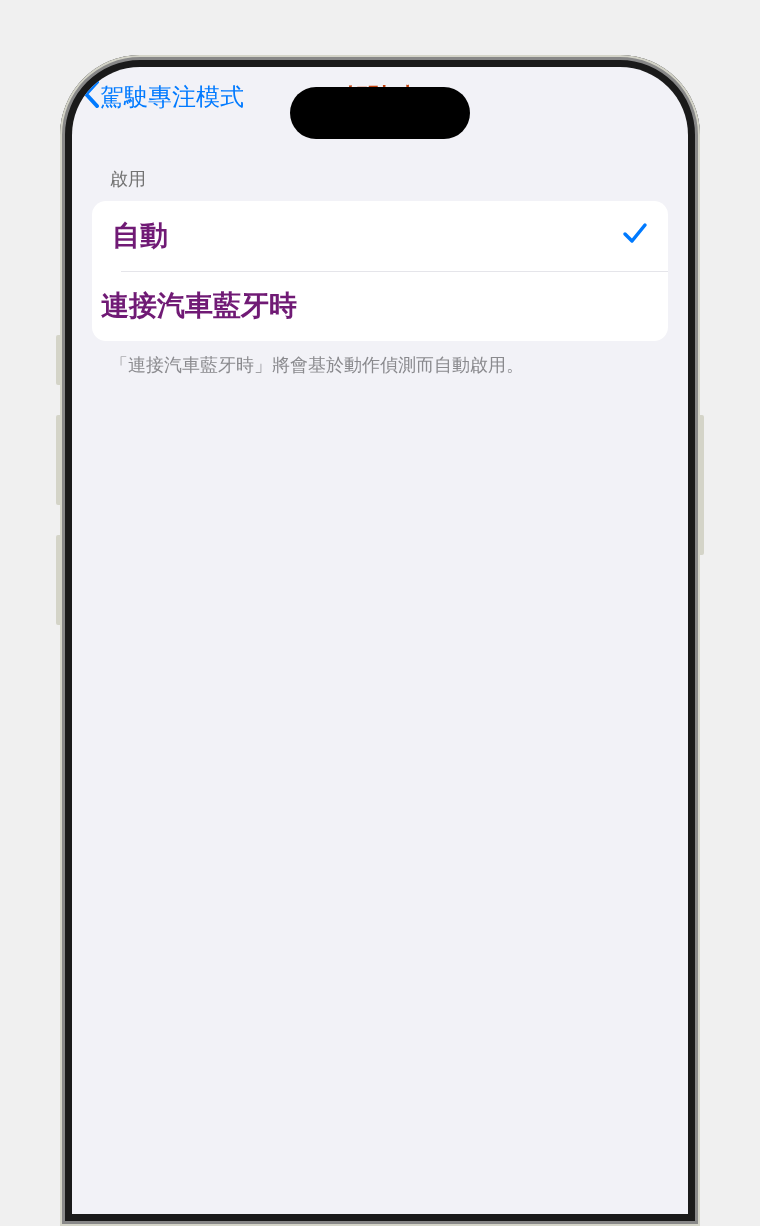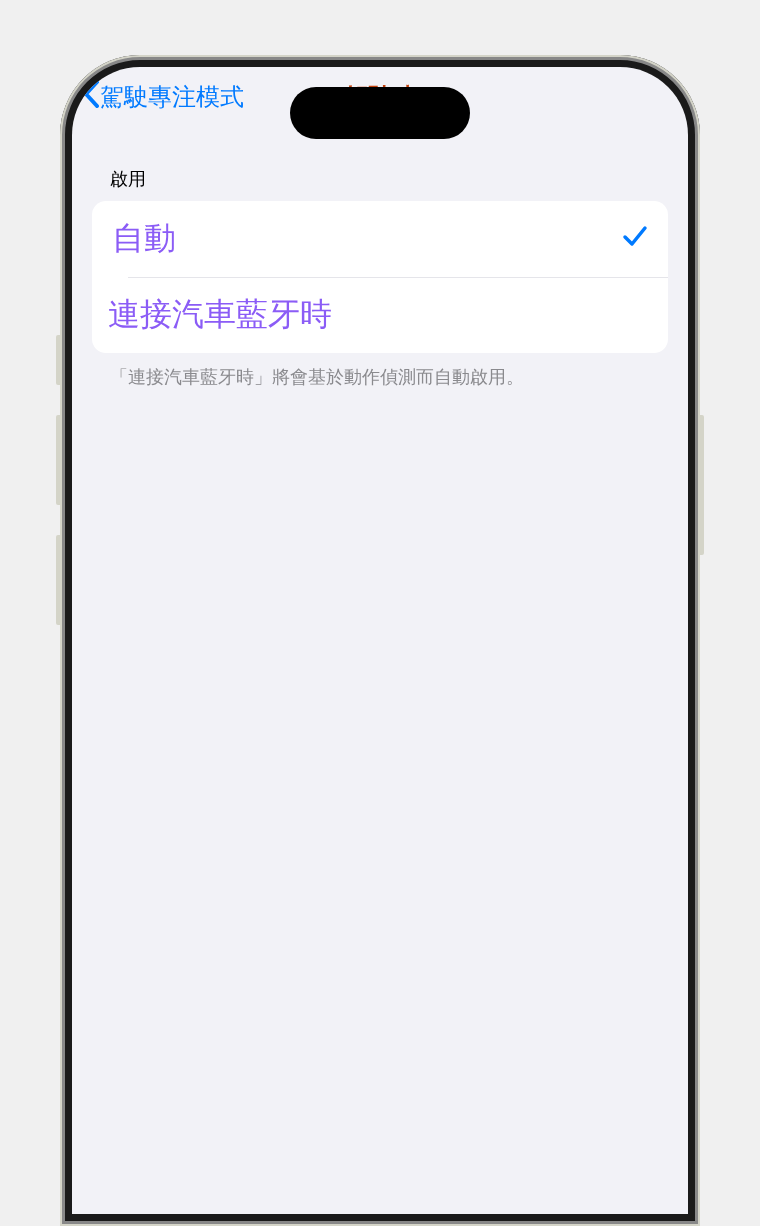--- a/index.html
+++ b/index.html
@@ -107,45 +107,46 @@
       transform: translateX(-50%);
       font-size: 24px;
       font-weight: 600;
       color: #c2410c;
     }
     .content {
       padding: 0 20px;
     }
     .section-header {
       font-size: 18px;
-      color: #000000;
+      color: #737373;
       padding: 40px 18px 10px;
     }
     .list-group {
       background: #fff;
       border-radius: 14px;
       overflow: hidden;
     }
     .list-item {
       display: flex;
       justify-content: space-between;
       align-items: center;
       padding: 16px 20px;
-      font-size: 32px;
-      color: #8b5cf6;
+      font-size: 28px;
+      color: #701a75;
       cursor: pointer;
       min-height: 64px;
+      font-weight: bold;
     }
     .list-item + .list-item {
       border-top: 1px solid #e5e5ea;
       margin-left: 20px;
       padding-left: 0;
     }
     .list-item:not(:first-child) {
-      margin-left: 16px;
+      margin-left: 9px;
       border-top: none;
       position: relative;
       align-items: center;
     }
     .list-item:not(:first-child)::before {
       content: '';
       position: absolute;
       top: 0;
       left: 20px;
       right: 0;

